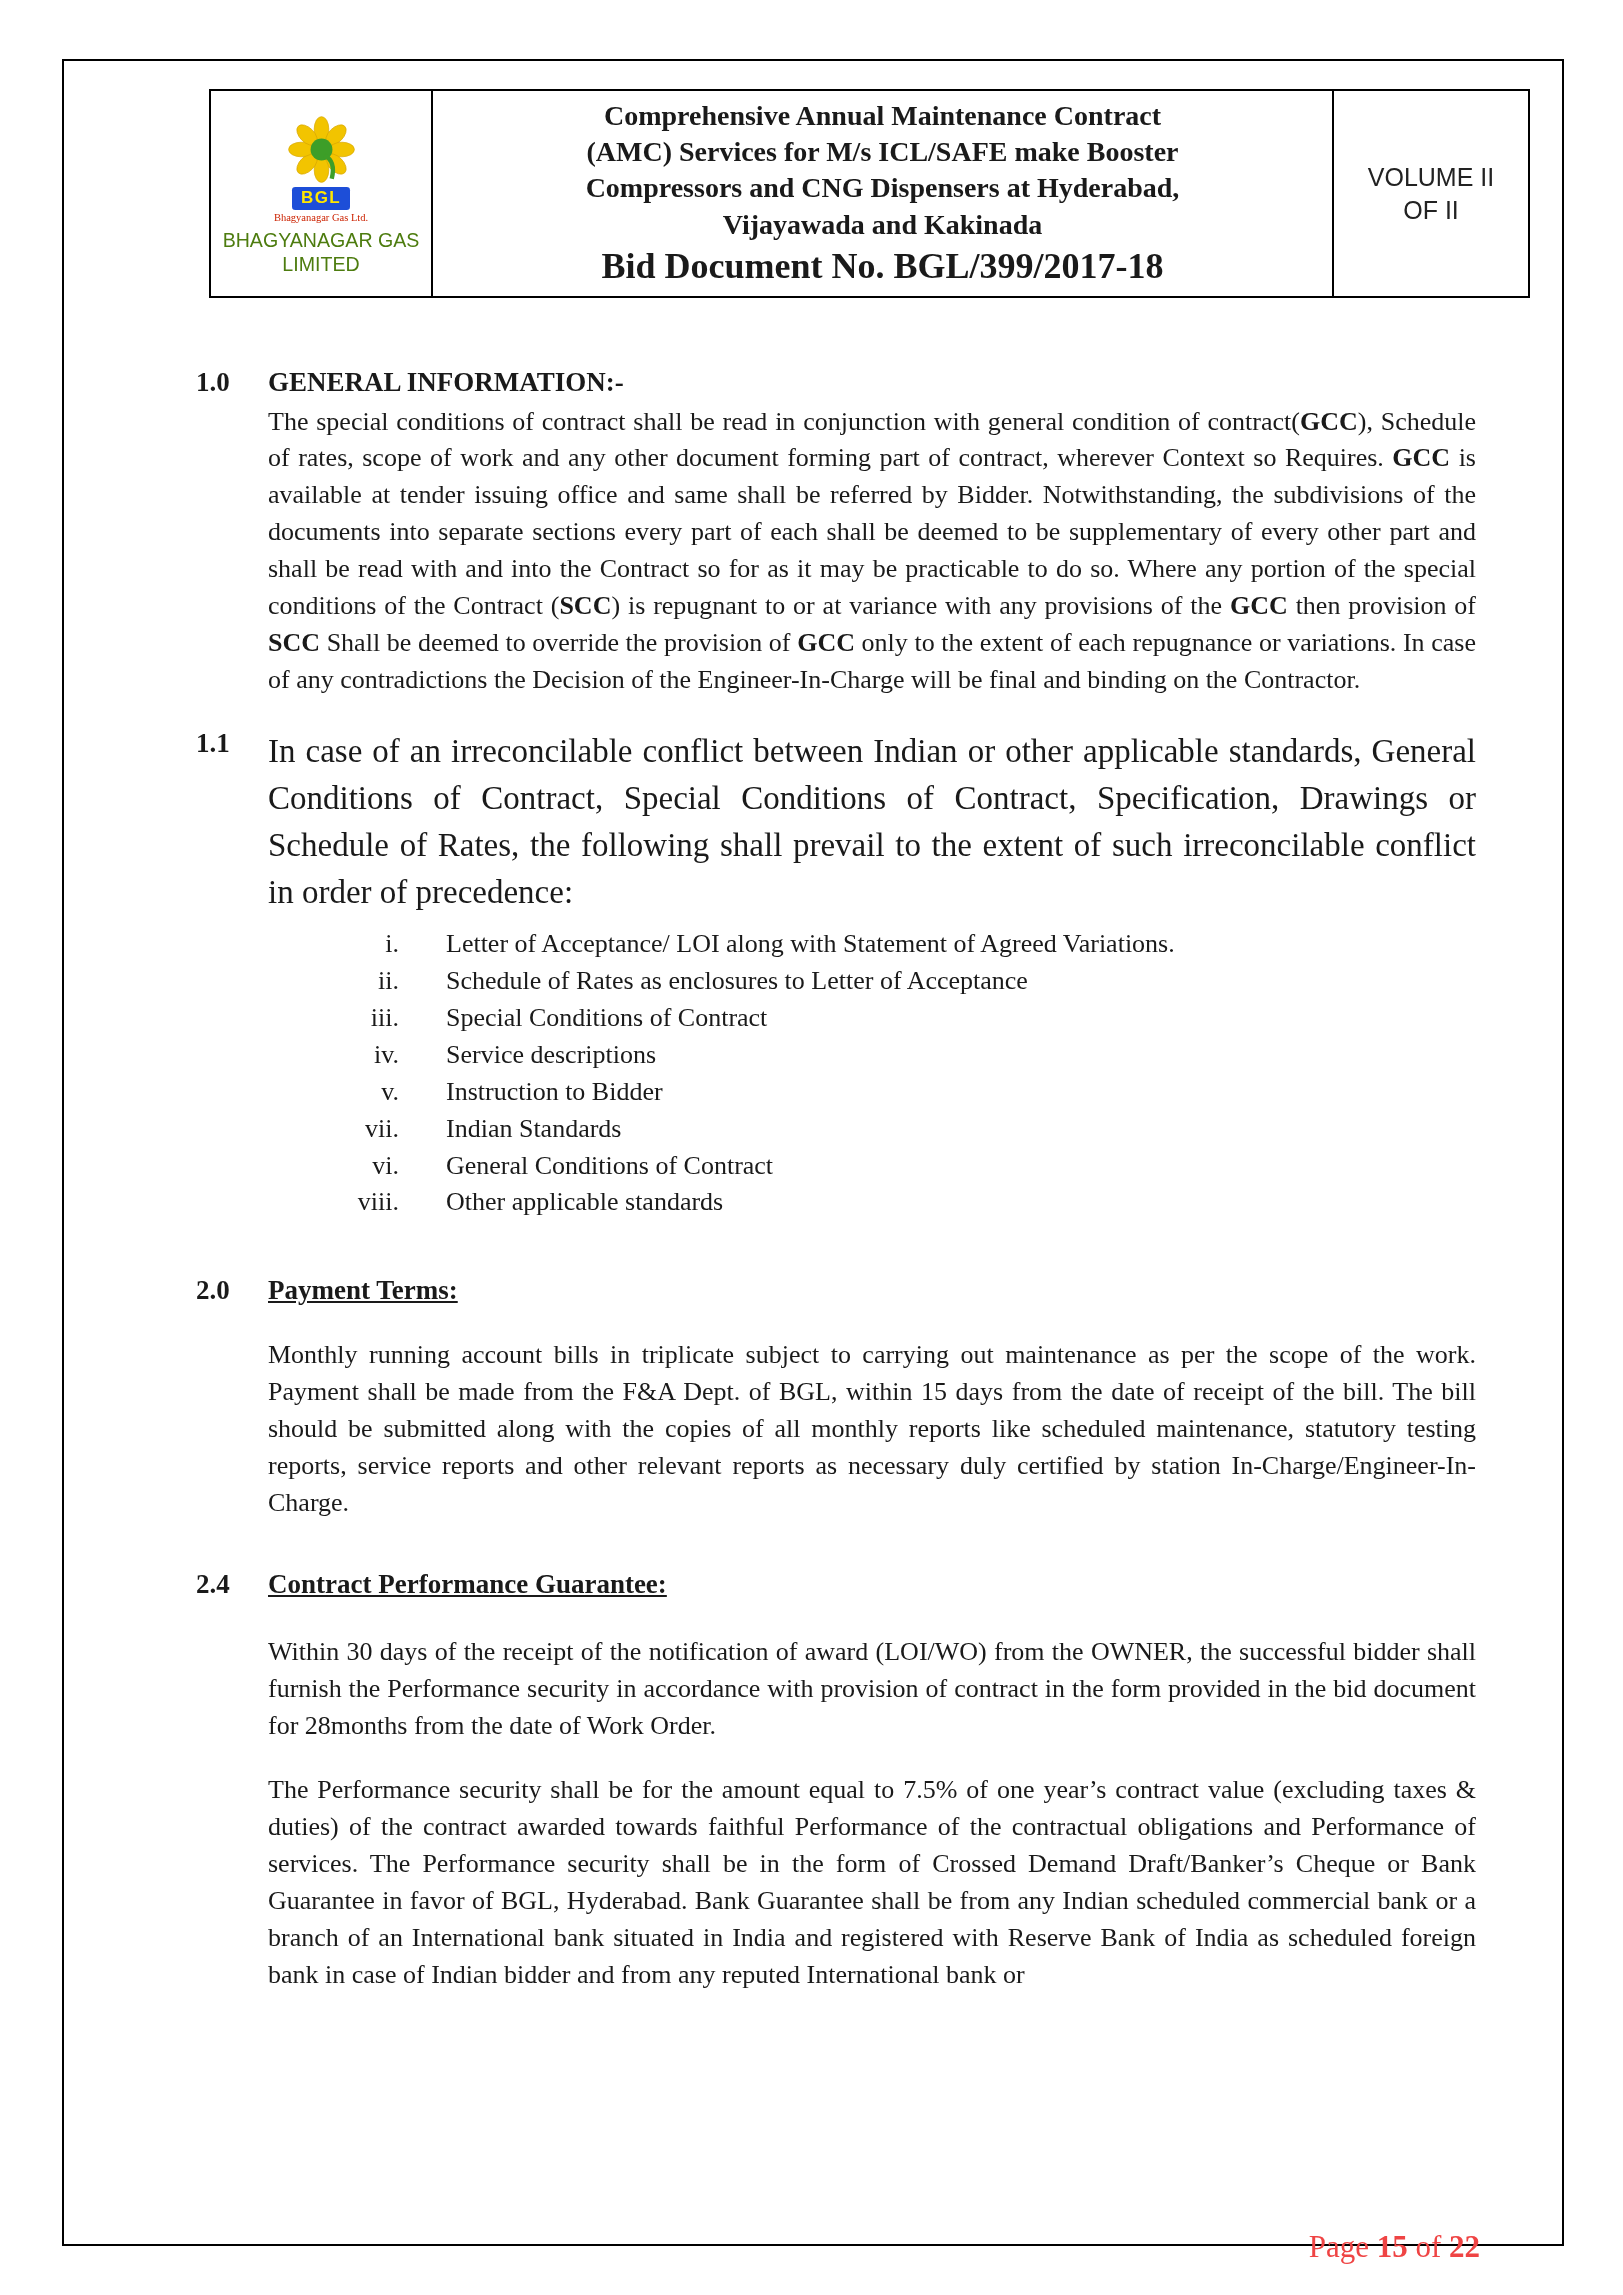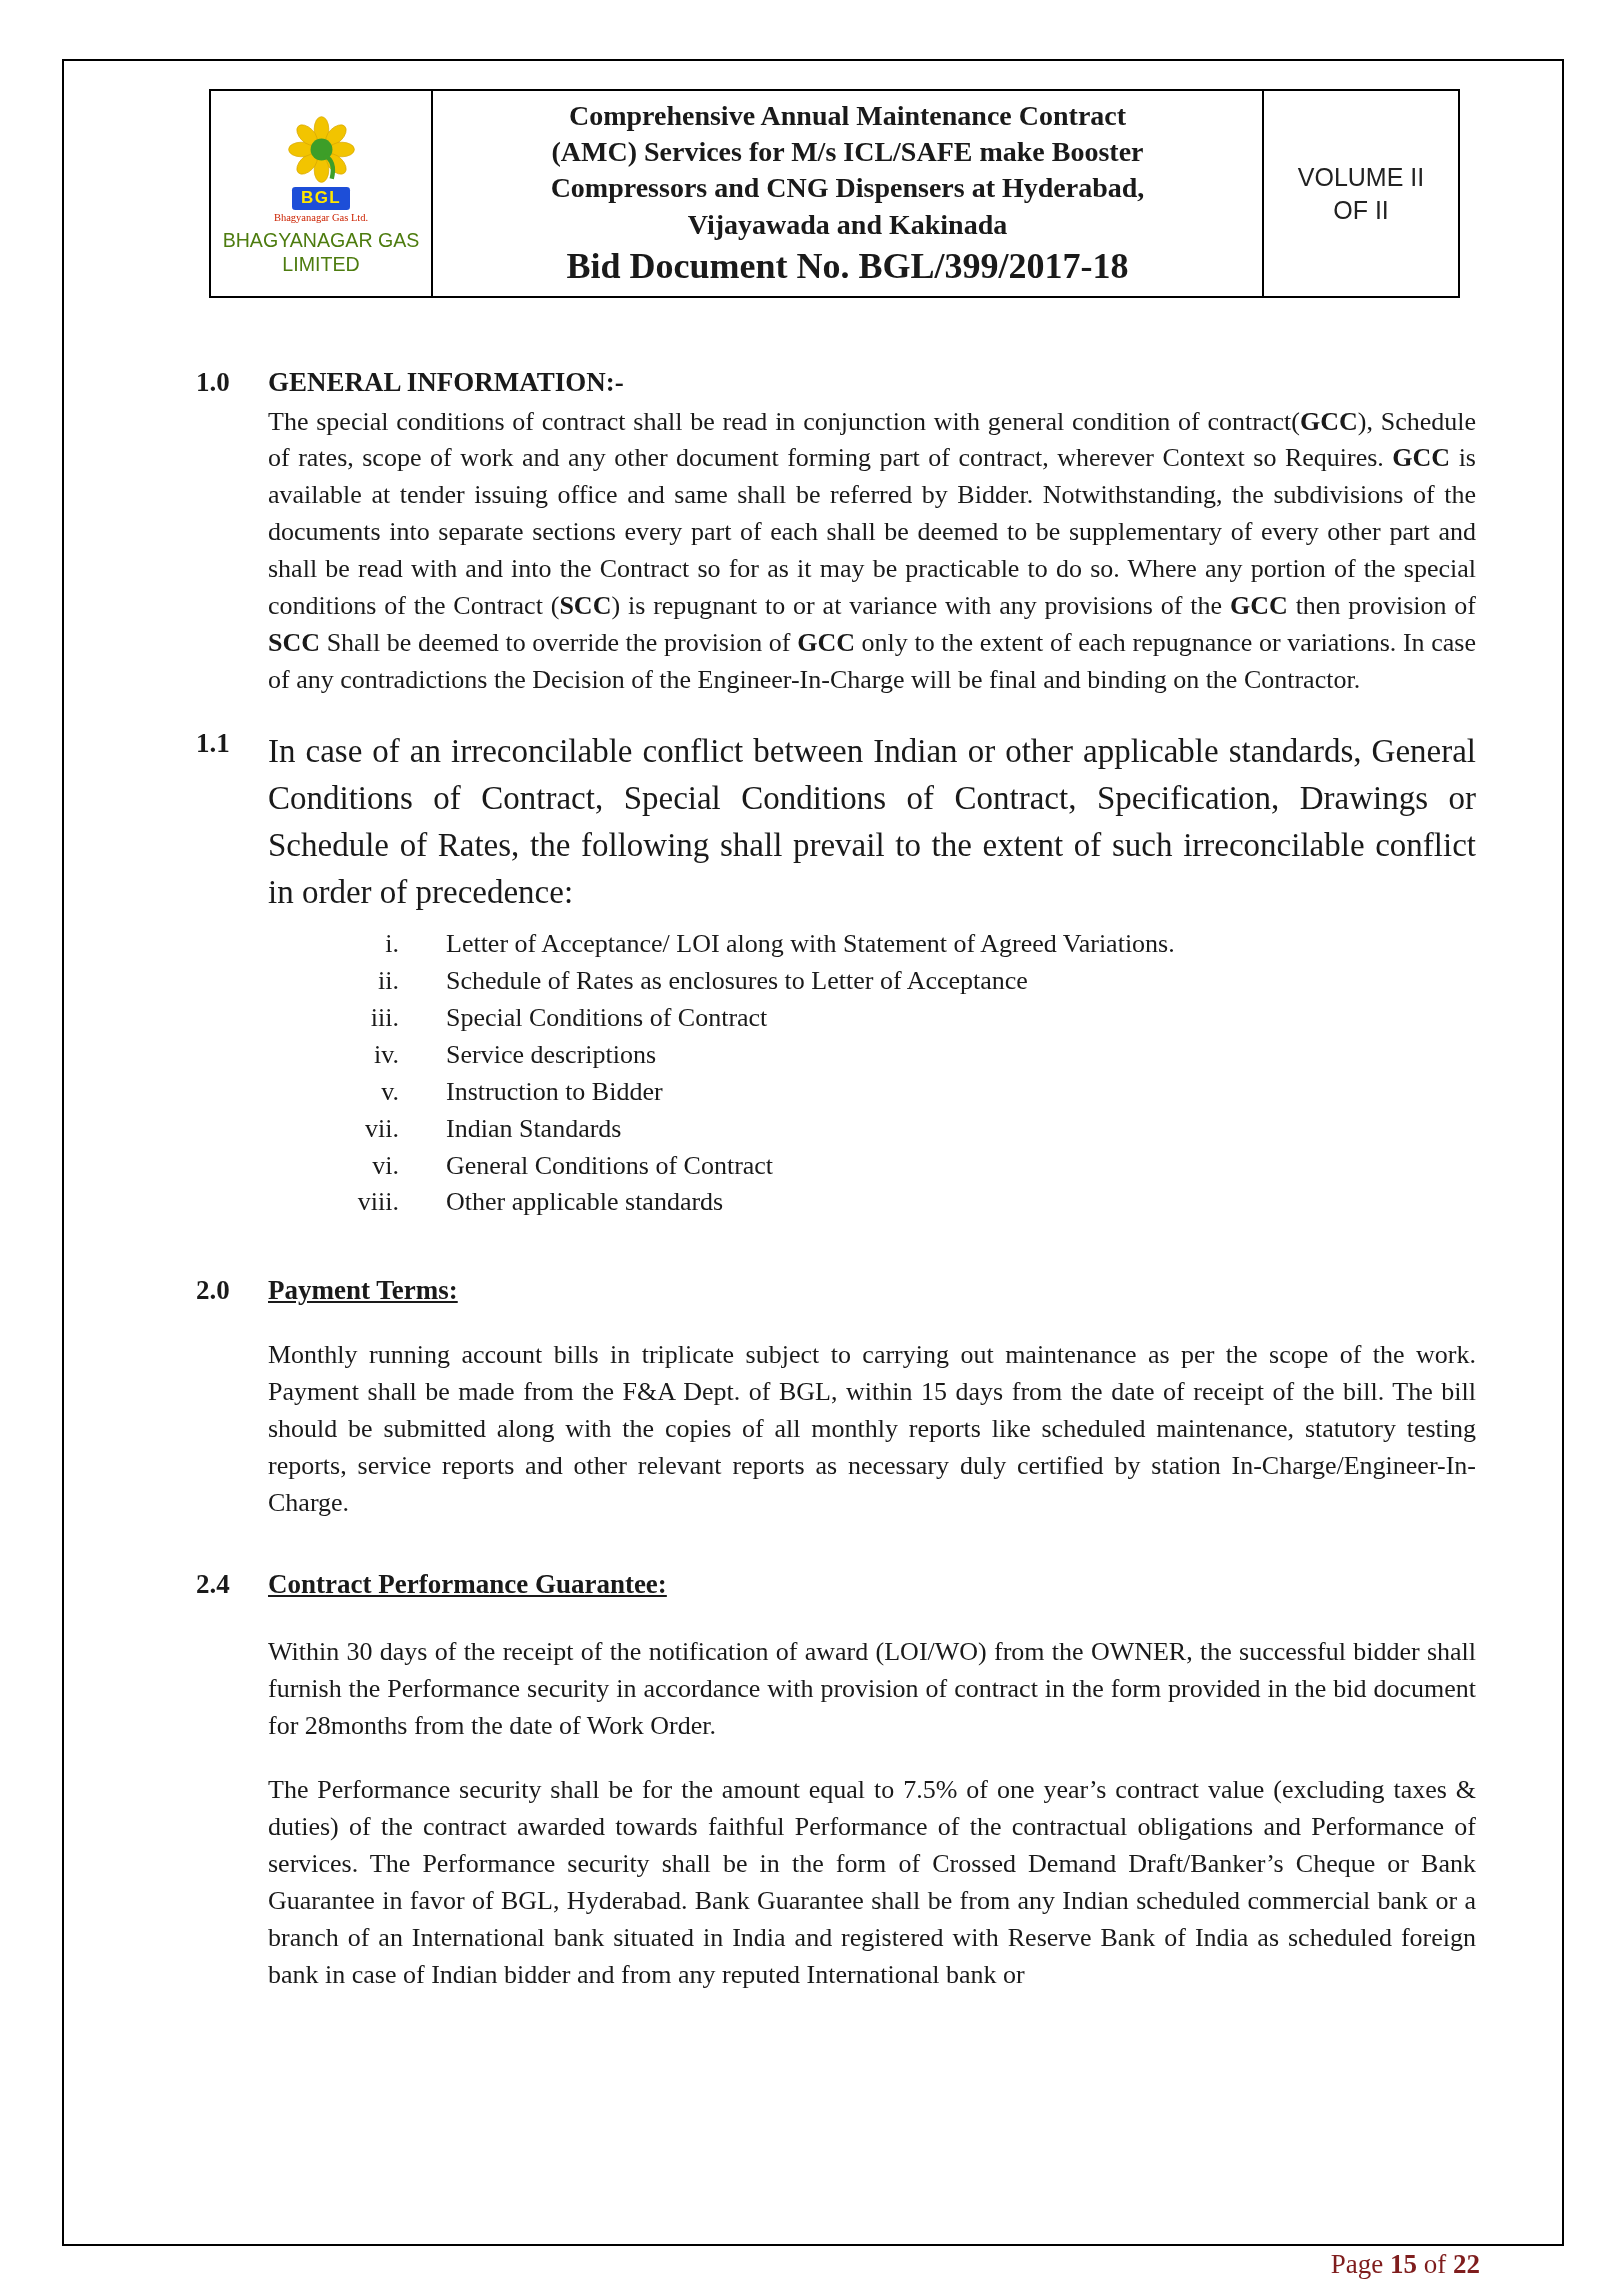--- a/index.html
+++ b/index.html
@@ -5,21 +5,21 @@
   * { margin:0; padding:0; box-sizing:border-box; }
   html,body { background:#e8e8e8; }
   body { font-family:"Liberation Serif", serif; color:#1a1a1a; }
   .page { position:relative; width:1623px; height:2295px; background:#ffffff; margin:0 auto; overflow:hidden; }
   .border-box { position:absolute; left:62px; top:59px; width:1502px; height:2187px; border:2px solid #000; }
 
   
   .header-table { border-collapse:collapse; margin:28px 0 0 145px; }
   .header-table td { border:2px solid #000; vertical-align:middle; }
   .cell-logo { width:222px; text-align:center; padding:9.2px 5.2px 6.5px 5.2px; }
-  .cell-title { width:831px; text-align:center; padding:6.5px 14.4px; }
+  .cell-title { width:901px; text-align:center; padding:6.5px 14.4px; }
   .cell-volume { width:196px; text-align:center; font-family:"Liberation Sans", sans-serif; font-size:25px; line-height:1.3; color:#222; }
   .doc-title div { font-weight:bold; font-size:28px; line-height:1.3; }
   .bid-no { font-weight:bold; font-size:36px; line-height:1.3; }
   .logo-flower { display:block; margin:0 auto; }
   .logo-acronym { display:inline-block; margin-top:1.3px; background:#1d4ed8; color:#ffe600; font-family:"Liberation Sans", sans-serif; font-weight:bold; font-size:17px; line-height:1.1; padding:2px 9.2px; border-radius:3.3px; letter-spacing:1.3px; }
   .logo-sub { color:#cc2200; font-family:"Liberation Serif", serif; font-size:10.5px; margin-top:2px; }
   .company { font-family:"Liberation Sans", sans-serif; font-size:19.6px; line-height:1.22; margin-top:6.5px; color:#4d7c0f; }
 
   
   .content { margin:69px 86px 0 132px; font-size:26px; }
@@ -37,21 +37,21 @@
   .list-row { display:flex; font-size:26px; line-height:1.42; }
   .list-num { width:131px; flex:none; text-align:right; }
   .list-text { margin-left:47px; }
 
   .sec-20 { margin-top:54px; }
   .sec-20 .para { margin-top:31px; }
   .sec-30 { margin-top:47px; }
   .sec-30 .para1 { margin-top:34px; }
   .sec-30 .para2 { margin-top:27.5px; }
 
-  .footer { position:absolute; right:143px; bottom:15px; font-size:27px; color:#7f1d1d; }
+  .footer { position:absolute; right:143px; bottom:30px; font-size:31px; color:#ef4444; }
 </style>
 </head>
 <body>
 
 <div class="page">
   <div class="border-box">
 
     <table class="header-table">
       <tbody>
           <tr>

